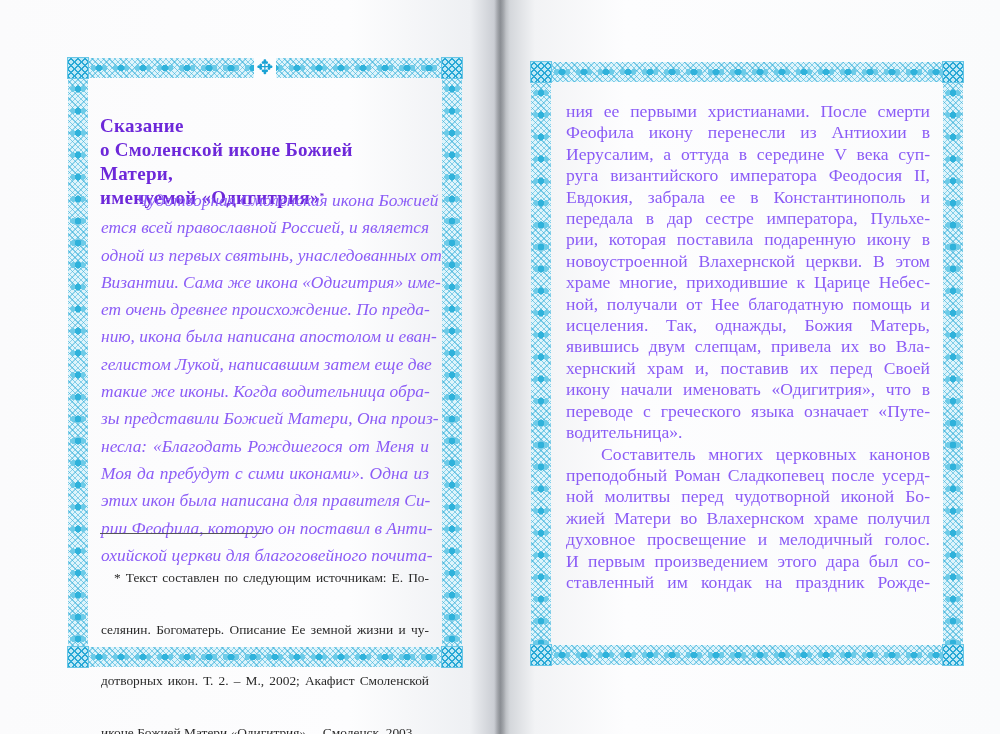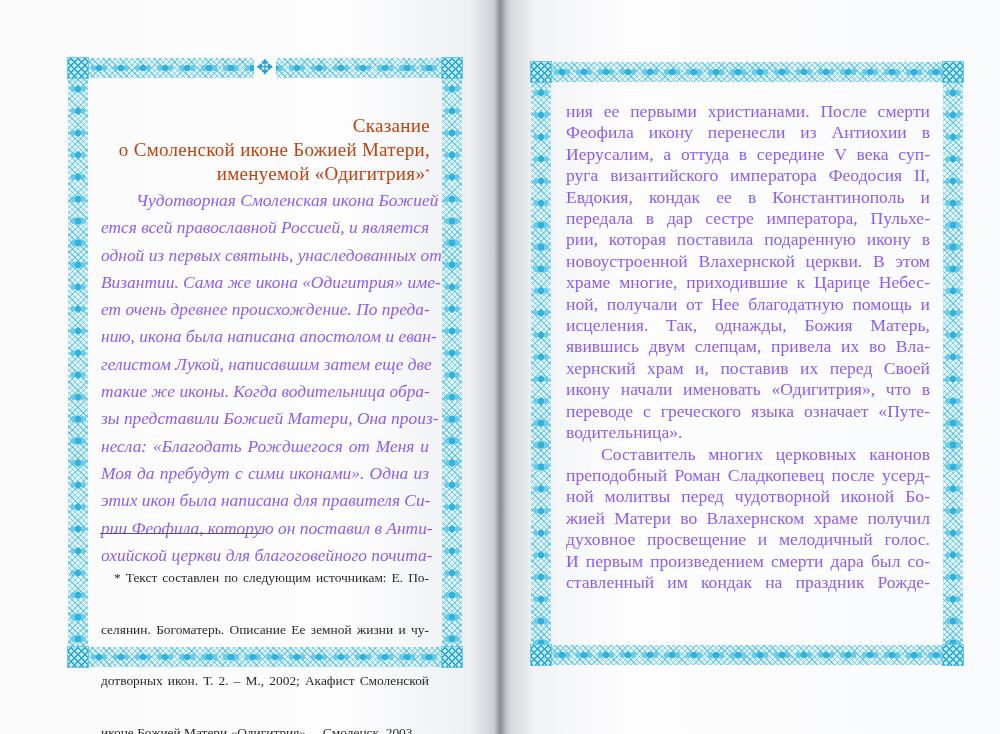--- a/index.html
+++ b/index.html
@@ -49,22 +49,22 @@
   }
   .content {
     position:absolute; color:#8b5cf6;
     font-size:17.4px; line-height:27.3px;
     text-align:justify;
   }
   .content .line { display:block; text-align:justify; text-align-last:justify; white-space:nowrap; }
   .content .line.last { text-align-last:left; }
   .content .line.indent { text-indent:35px; }
   .title {
-    position:absolute; color:#c2410c; font-weight:normal;
-    font-size:19px; line-height:24px; text-align:right; letter-spacing:.3px;
+    position:absolute; color:#6d28d9; font-weight:bold;
+    font-size:19px; line-height:24px; text-align:left; letter-spacing:.3px;
   }
   .title sup { font-size:9px; vertical-align:top; position:relative; top:-2px; }
   .fn-rule { position:absolute; height:1px; background:#555; }
   .footnote {
     position:absolute; color:#2a2a2a; font-size:13.4px; line-height:21.6px;
   }
   .footnote .line { display:block; text-align:justify; text-align-last:justify; white-space:nowrap;margin-top:30px; }
   .footnote .line.last { text-align-last:left; }
   .footnote .line.indent { text-indent:13px; }
 </style>
@@ -127,32 +127,32 @@
   <span class="line">селянин. Богоматерь. Описание Ее земной жизни и чу-</span>
   <span class="line">дотворных икон. Т. 2. – М., 2002; Акафист Смоленской</span>
   <span class="line last">иконе Божией Матери «Одигитрия». – Смоленск, 2003.</span>
 </div>
 
 <div class="content" style="left:566px;top:101px;width:364px;font-size:17.6px;line-height:21.4px;">
   <span class="line">ния ее первыми христианами. После смерти</span>
   <span class="line">Феофила икону перенесли из Антиохии в</span>
   <span class="line">Иерусалим, а оттуда в середине V века суп-</span>
   <span class="line">руга византийского императора Феодосия II,</span>
-  <span class="line">Евдокия, кондак ее в Константинополь и</span>
+  <span class="line">Евдокия, забрала ее в Константинополь и</span>
   <span class="line">передала в дар сестре императора, Пульхе-</span>
   <span class="line">рии, которая поставила подаренную икону в</span>
   <span class="line">новоустроенной Влахернской церкви. В этом</span>
   <span class="line">храме многие, приходившие к Царице Небес-</span>
   <span class="line">ной, получали от Нее благодатную помощь и</span>
   <span class="line">исцеления. Так, однажды, Божия Матерь,</span>
   <span class="line">явившись двум слепцам, привела их во Вла-</span>
   <span class="line">хернский храм и, поставив их перед Своей</span>
   <span class="line">икону начали именовать «Одигитрия», что в</span>
   <span class="line">переводе с греческого языка означает «Путе-</span>
   <span class="line last">водительница».</span>
   <span class="line indent">Составитель многих церковных канонов</span>
   <span class="line">преподобный Роман Сладкопевец после усерд-</span>
   <span class="line">ной молитвы перед чудотворной иконой Бо-</span>
   <span class="line">жией Матери во Влахернском храме получил</span>
   <span class="line">духовное просвещение и мелодичный голос.</span>
-  <span class="line">И первым произведением смерти дара был со-</span>
+  <span class="line">И первым произведением этого дара был со-</span>
   <span class="line">ставленный им кондак на праздник Рожде-</span>
 </div>
 
 </body></html>

